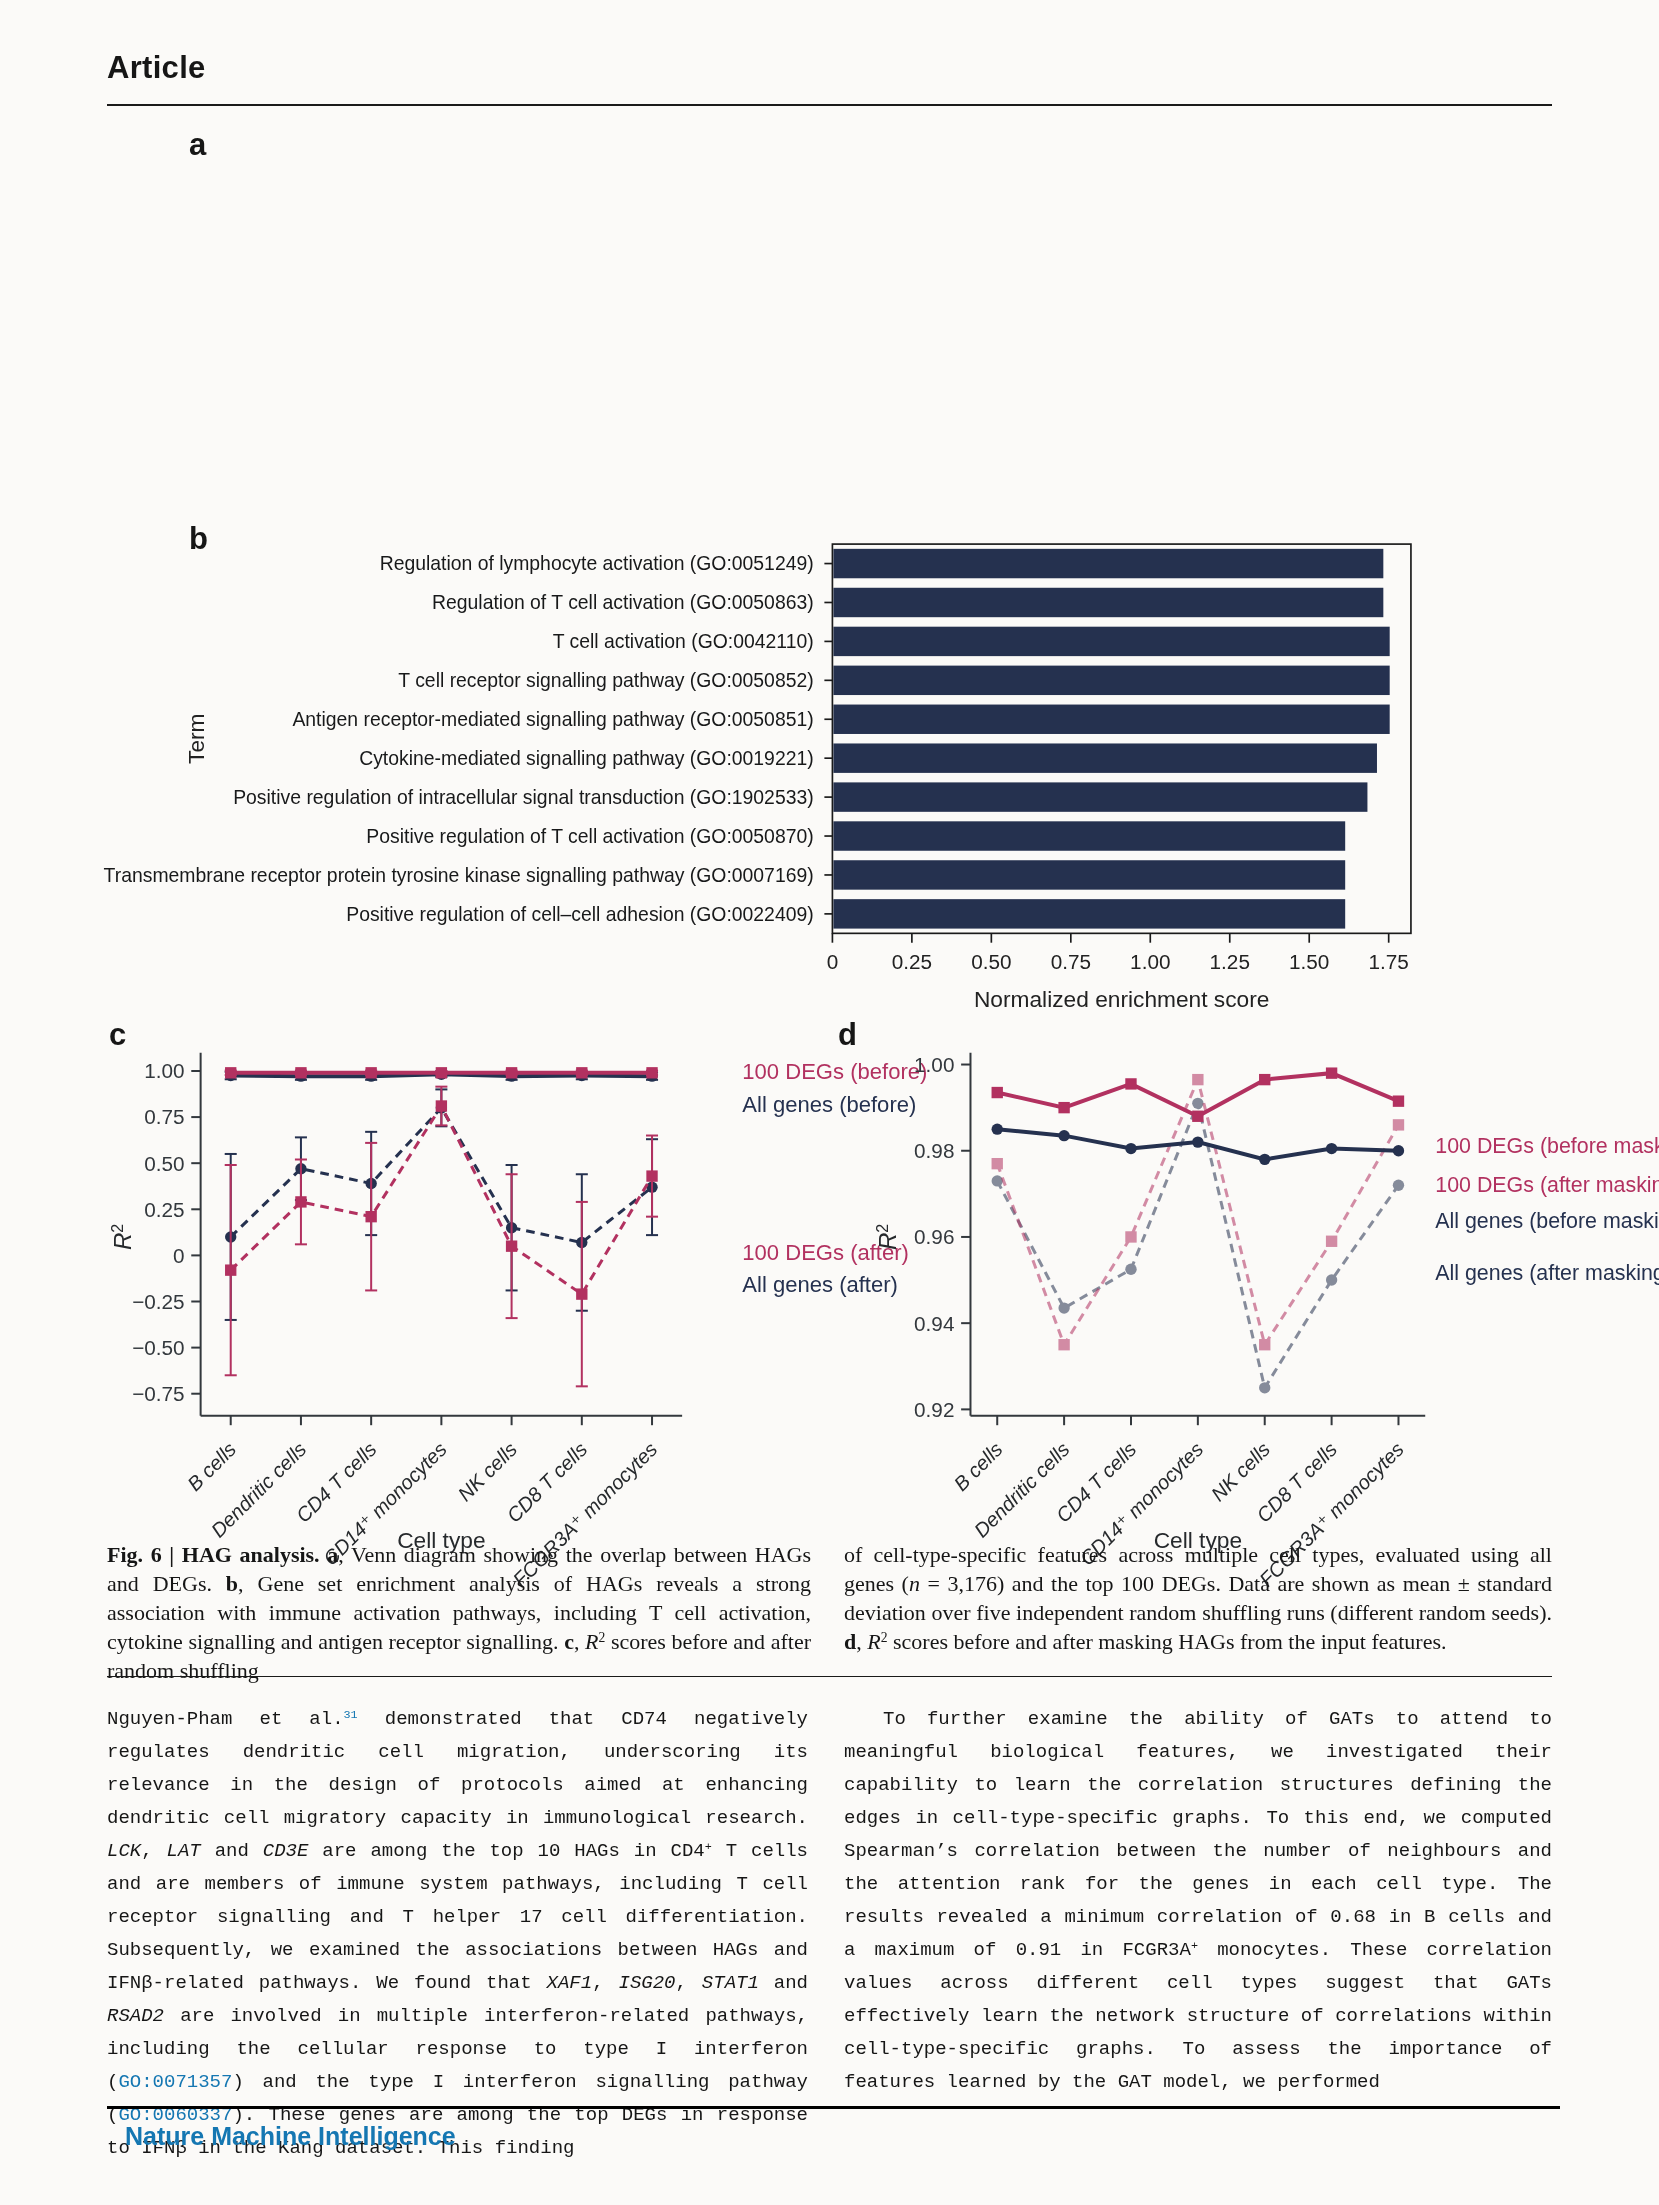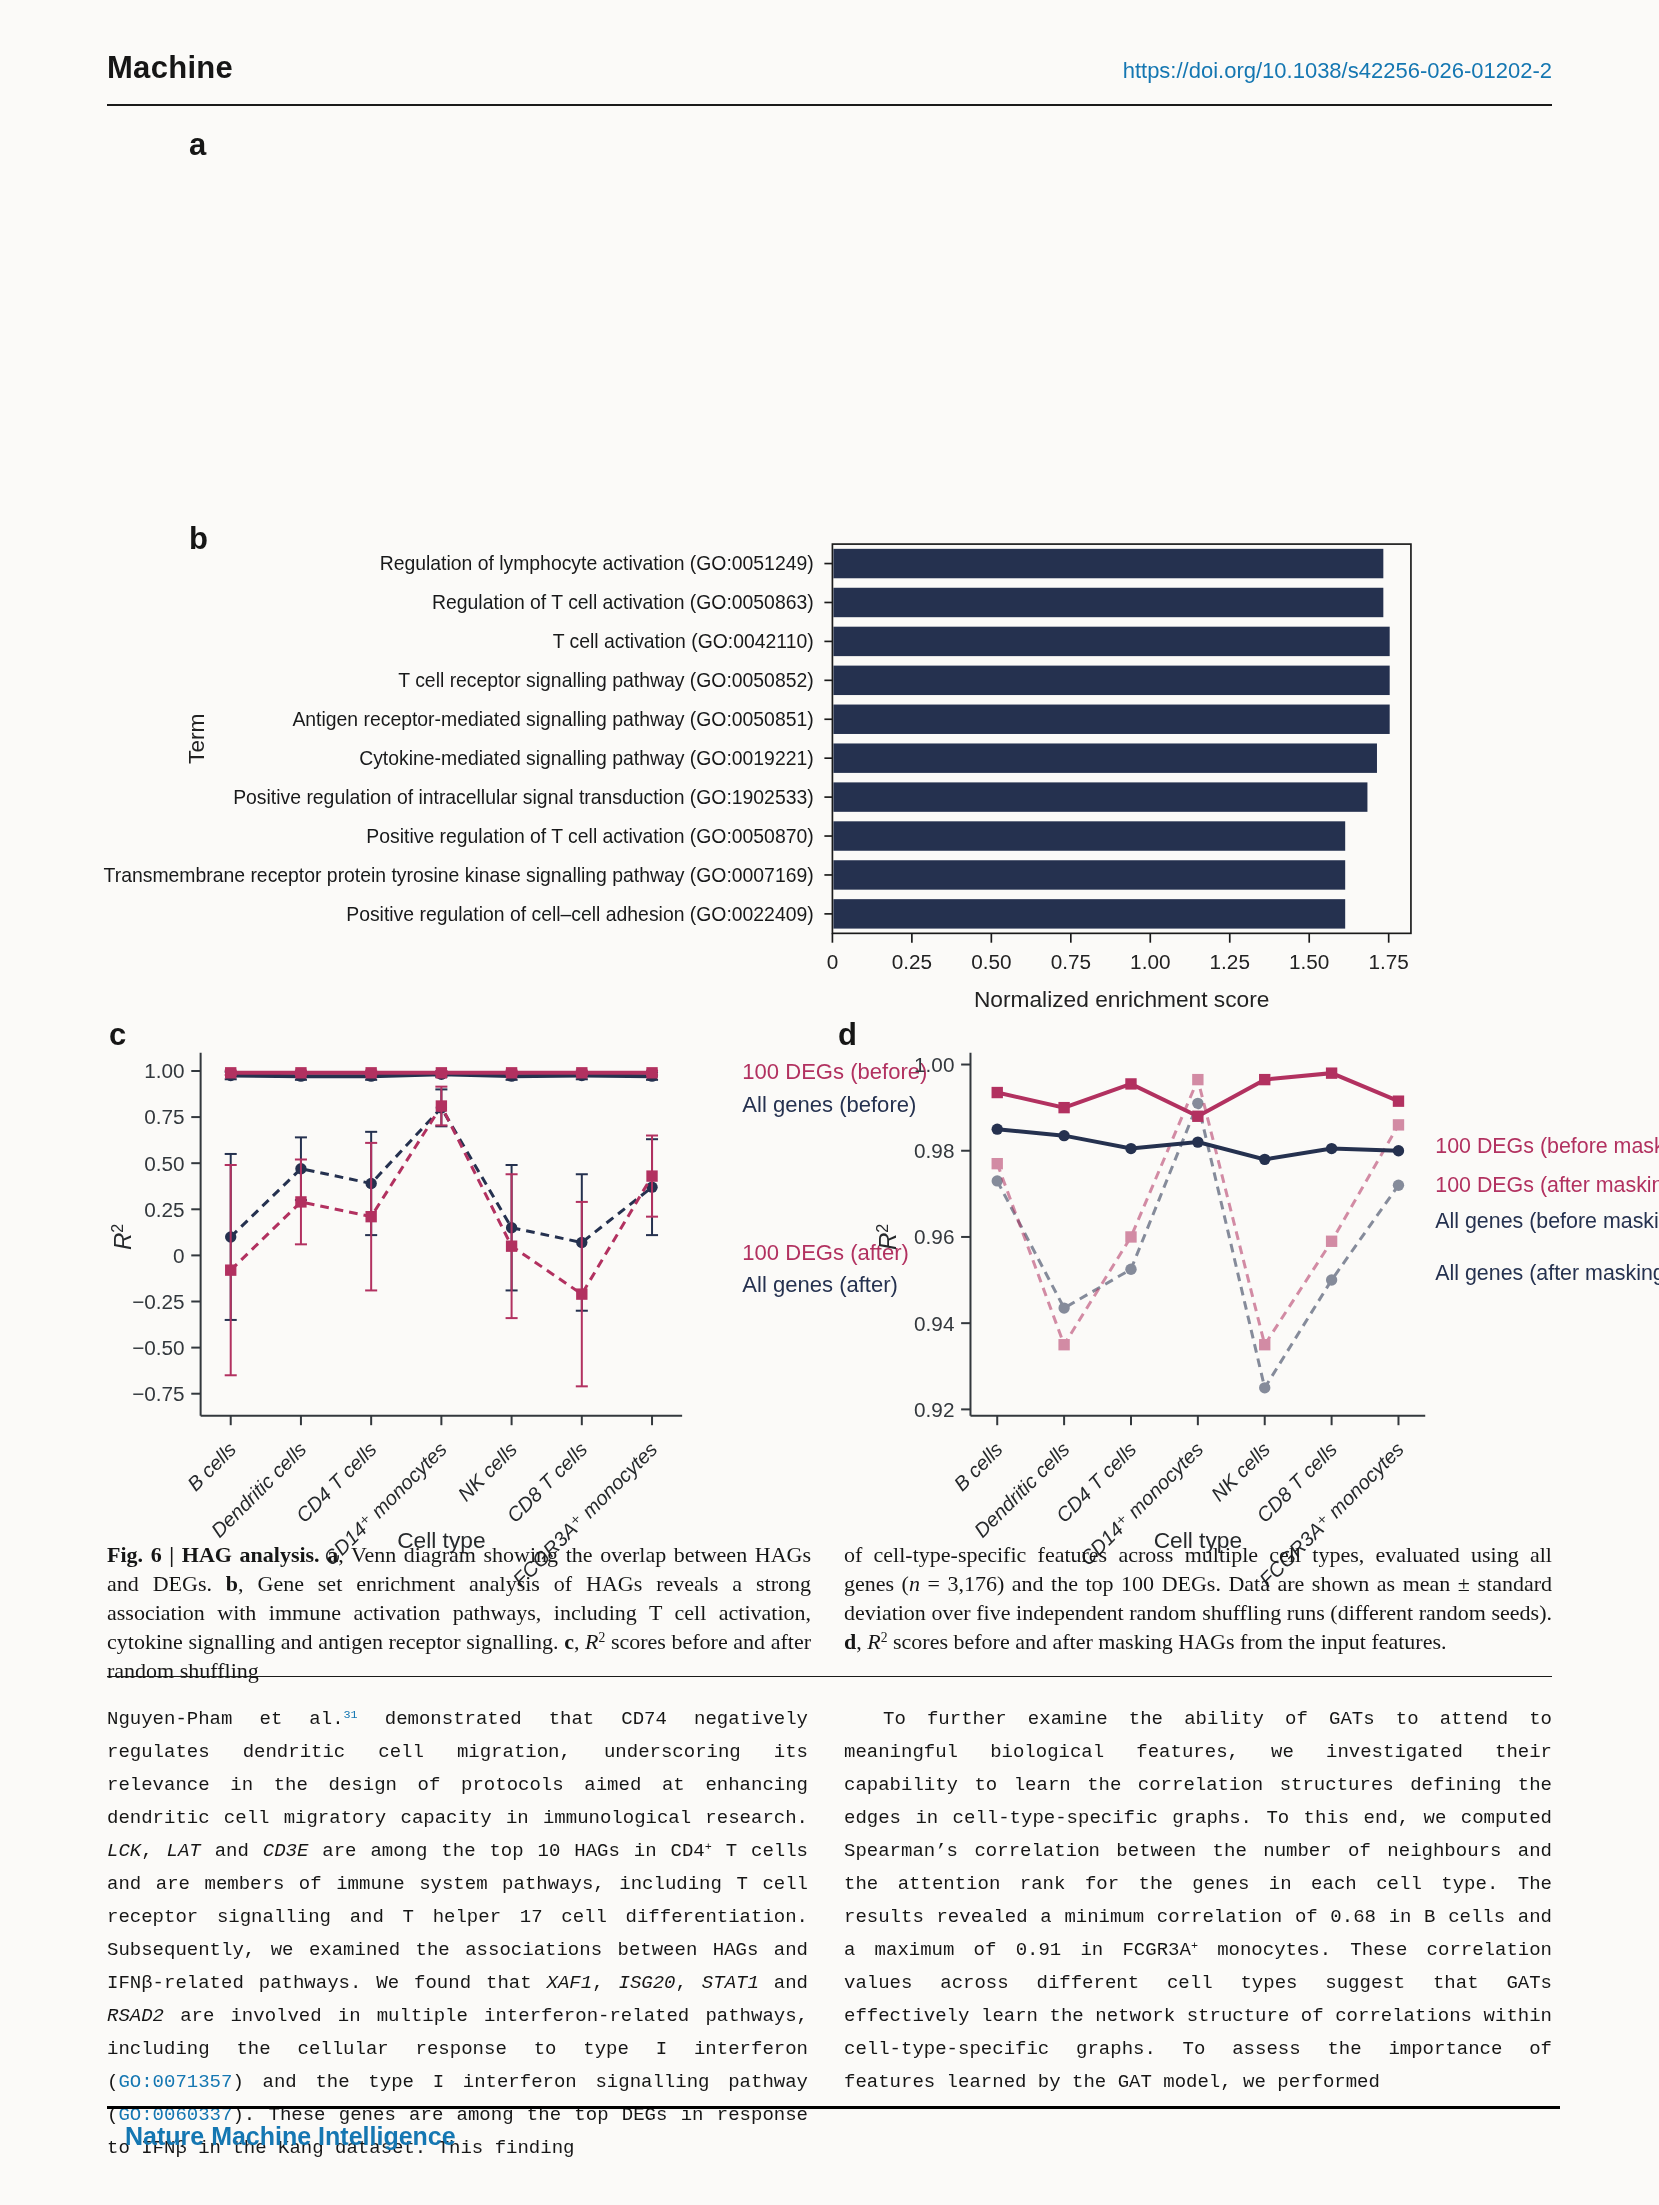--- a/index.html
+++ b/index.html
@@ -25,22 +25,21 @@
   .link{color:var(--link);}
   .footer-journal{font-size:25px;font-weight:700;color:var(--link);margin-left:18px;}
   svg{overflow:visible;display:block;}
   svg text{font-family:"Liberation Sans","DejaVu Sans",sans-serif;}
 </style>
 </head>
 <body>
 
 <div class="page">
 
-  <div class="abs sans article-label" style="left:107px;top:50px;">Machine</div>
-  <div class="abs sans doi" style="left:803px;top:58px;width:749px;">https://doi.org/10.1038/s42256-026-01202-2</div>
+  <div class="abs sans article-label" style="left:107px;top:50px;">Article</div>
   <div class="abs rule" style="left:107px;top:104px;width:1445px;height:2px;"></div>
 
   <div class="abs panel-letter" style="left:189px;top:127px;">a</div>
 
   <div class="abs panel-letter" style="left:189px;top:521px;">b</div>
   <div class="abs" style="left:187px;top:532px;">
     <svg id="bar-svg" width="1244" height="485" viewBox="0 0 1860 725">
         <rect x="965" y="18" width="865" height="582" fill="none" stroke="#1a1a1a" stroke-width="2.5"></rect>
         <rect x="966.5" y="25.1" width="822.2252747252746" height="44" fill="#25314f"></rect>
         <line x1="953" y1="47.1" x2="965" y2="47.1" stroke="#1a1a1a" stroke-width="2.5"></line>

